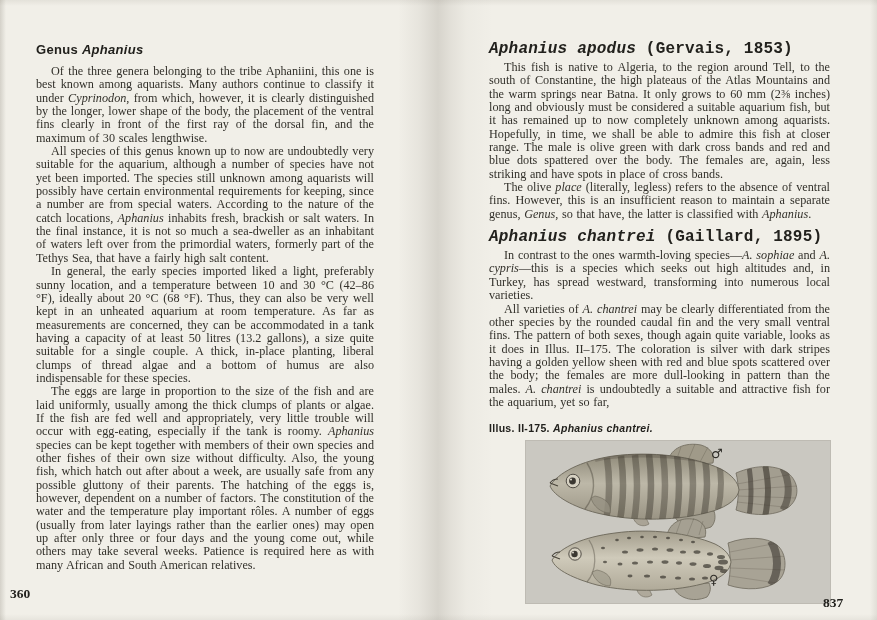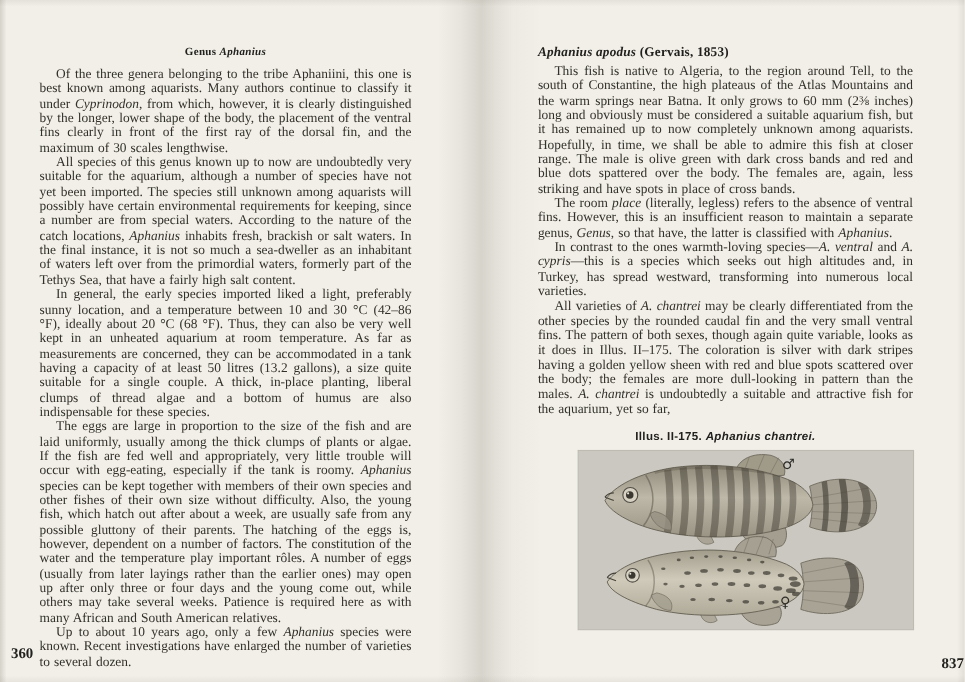--- a/index.html
+++ b/index.html
@@ -25,40 +25,40 @@
   .gutter{position:absolute;left:398px;top:0;width:95px;height:100%;
     background:linear-gradient(90deg,
       rgba(95,88,76,0) 0%, rgba(95,88,76,0.07) 22%, rgba(95,88,76,0.18) 42%,
       rgba(95,88,76,0.10) 55%, rgba(95,88,76,0.03) 72%, rgba(95,88,76,0) 100%);}
 
   .page{position:absolute;}
   .page-left{left:36px;top:42px;width:338px;}
   .page-right{left:489px;top:40px;width:341px;}
 
   .genus-title{
-    margin:0 0 8px 0;text-align:center;
-    font-family:Liberation Serif, serif;
-    font-size:10px;font-weight:700;letter-spacing:0.3px;color:var(--heading);
+    margin:0 0 8px 0;text-align:left;
+    font-family:Liberation Sans, sans-serif;
+    font-size:13px;font-weight:700;letter-spacing:0.3px;color:var(--heading);
   }
   .species-heading{
     margin:0 0 3px 0;
-    font-family:Liberation Serif, serif;
-    font-size:12px;font-weight:700;letter-spacing:0.2px;color:var(--heading);
+    font-family:Liberation Mono, monospace;
+    font-size:16px;font-weight:700;letter-spacing:0.2px;color:var(--heading);
   }
   .species-heading.second{margin-top:7px;}
 
   .body-par{
     margin:0;text-indent:15px;text-align:justify;
     font-size:12.2px;line-height:13.35px;word-spacing:0.6px;
   }
   .it{font-style:italic;}
   .b{font-weight:700;}
 
   .fig-caption{
-    margin:13px 0 0 0;text-align:center;
+    margin:13px 0 0 0;
     font-family:"Liberation Sans", sans-serif;
     font-size:10.5px;font-weight:700;letter-spacing:0.3px;color:var(--heading);
   }
   .fig-box{
     position:relative;margin:6px 0 0 36px;width:306px;height:164px;
     background:var(--figure_bg);
     box-shadow:0 0 0 1px rgba(120,115,103,0.15) inset;
   }
   .fig-box svg{display:block;width:306px;height:164px;}
   .sex-symbol{
@@ -66,47 +66,47 @@
     font-size:13px;font-weight:700;color:#2e2c27;line-height:13px;
   }
   .sex-symbol.male{left:186px;top:7px;}
   .sex-symbol.female{left:184px;top:133px;}
 
   .pagenum{
     position:absolute;font-family:"Liberation Serif", serif;
     font-size:13.5px;font-weight:700;color:var(--heading);
   }
   .pagenum-left{left:10px;top:586px;}
-  .pagenum-right{left:856px;top:595px;}
+  .pagenum-right{left:823px;top:595px;}
 </style>
 </head>
 <body>
 
 <div class="spread">
   <div class="gutter"></div>
   <div class="edge-left"></div>
   <div class="edge-right"></div>
   <div class="edge-top"></div>
   <div class="edge-bottom"></div>
 
   <div class="page page-left">
     <h1 class="genus-title"><span class="b">Genus </span><span class="it b">Aphanius</span></h1>
     <p class="body-par"><span>Of the three genera belonging to the tribe Aphaniini, this one is best known among aquarists. Many authors continue to classify it under </span><span class="it">Cyprinodon</span><span>, from which, however, it is clearly distinguished by the longer, lower shape of the body, the placement of the ventral fins clearly in front of the first ray of the dorsal fin, and the maximum of 30 scales lengthwise.</span></p>
     <p class="body-par"><span>All species of this genus known up to now are undoubtedly very suitable for the aquarium, although a number of species have not yet been imported. The species still unknown among aquarists will possibly have certain environmental requirements for keeping, since a number are from special waters. According to the nature of the catch locations, </span><span class="it">Aphanius</span><span> inhabits fresh, brackish or salt waters. In the final instance, it is not so much a sea-dweller as an inhabitant of waters left over from the primordial waters, formerly part of the Tethys Sea, that have a fairly high salt content.</span></p>
     <p class="body-par"><span>In general, the early species imported liked a light, preferably sunny location, and a temperature between 10 and 30 °C (42–86 °F), ideally about 20 °C (68 °F). Thus, they can also be very well kept in an unheated aquarium at room temperature. As far as measurements are concerned, they can be accommodated in a tank having a capacity of at least 50 litres (13.2 gallons), a size quite suitable for a single couple. A thick, in-place planting, liberal clumps of thread algae and a bottom of humus are also indispensable for these species.</span></p>
     <p class="body-par"><span>The eggs are large in proportion to the size of the fish and are laid uniformly, usually among the thick clumps of plants or algae. If the fish are fed well and appropriately, very little trouble will occur with egg-eating, especially if the tank is roomy. </span><span class="it">Aphanius</span><span> species can be kept together with members of their own species and other fishes of their own size without difficulty. Also, the young fish, which hatch out after about a week, are usually safe from any possible gluttony of their parents. The hatching of the eggs is, however, dependent on a number of factors. The constitution of the water and the temperature play important rôles. A number of eggs (usually from later layings rather than the earlier ones) may open up after only three or four days and the young come out, while others may take several weeks. Patience is required here as with many African and South American relatives.</span></p>
-    <p class="body-par"><span>Up to about 10 years ago, only a few </span><span class="it">Aphanius</span><span> species were known. Recent investigations have enlarged the number of varieties to several dozen.</span></p>
   </div>
 
   <div class="page page-right">
     <h2 class="species-heading"><span class="it b">Aphanius apodus</span><span class="b"> (Gervais, 1853)</span></h2>
     <p class="body-par"><span>This fish is native to Algeria, to the region around Tell, to the south of Constantine, the high plateaus of the Atlas Mountains and the warm springs near Batna. It only grows to 60 mm (2⅜ inches) long and obviously must be considered a suitable aquarium fish, but it has remained up to now completely unknown among aquarists. Hopefully, in time, we shall be able to admire this fish at closer range. The male is olive green with dark cross bands and red and blue dots spattered over the body. The females are, again, less striking and have spots in place of cross bands.</span></p>
-    <p class="body-par"><span>The room </span><span class="it">place</span><span> (literally, legless) refers to the absence of ventral fins. However, this is an insufficient reason to maintain a separate genus, </span><span class="it">Genus</span><span>, so that have, the latter is classified with </span><span class="it">Aphanius</span><span>.</span></p>
-
-    <p class="body-par"><span>In contrast to the ones warmth-loving species—</span><span class="it">A. ventral</span><span> and </span><span class="it">A. cypris</span><span>—this is a species which seeks out high altitudes and, in Turkey, has spread westward, transforming into numerous local varieties.</span></p>
+    <p class="body-par"><span>The olive </span><span class="it">place</span><span> (literally, legless) refers to the absence of ventral fins. However, this is an insufficient reason to maintain a separate genus, </span><span class="it">Genus</span><span>, so that have, the latter is classified with </span><span class="it">Aphanius</span><span>.</span></p>
+
+    <h2 class="species-heading second"><span class="it b">Aphanius chantrei</span><span class="b"> (Gaillard, 1895)</span></h2>
+    <p class="body-par"><span>In contrast to the ones warmth-loving species—</span><span class="it">A. sophiae</span><span> and </span><span class="it">A. cypris</span><span>—this is a species which seeks out high altitudes and, in Turkey, has spread westward, transforming into numerous local varieties.</span></p>
     <p class="body-par"><span>All varieties of </span><span class="it">A. chantrei</span><span> may be clearly differentiated from the other species by the rounded caudal fin and the very small ventral fins. The pattern of both sexes, though again quite variable, looks as it does in Illus. II–175. The coloration is silver with dark stripes having a golden yellow sheen with red and blue spots scattered over the body; the females are more dull-looking in pattern than the males. </span><span class="it">A. chantrei</span><span> is undoubtedly a suitable and attractive fish for the aquarium, yet so far,</span></p>
 
     <div class="fig-caption"><span class="b">Illus. II-175. </span><span class="it b">Aphanius chantrei.</span></div>
 
     <div class="fig-box">
       <svg viewBox="0 0 306 164" xmlns="http://www.w3.org/2000/svg">
         <defs>
           <linearGradient id="mbody" x1="0" y1="0" x2="0" y2="1">
             <stop offset="0" stop-color="#8f8a79"></stop>
             <stop offset="0.45" stop-color="#bdb8a8"></stop>

